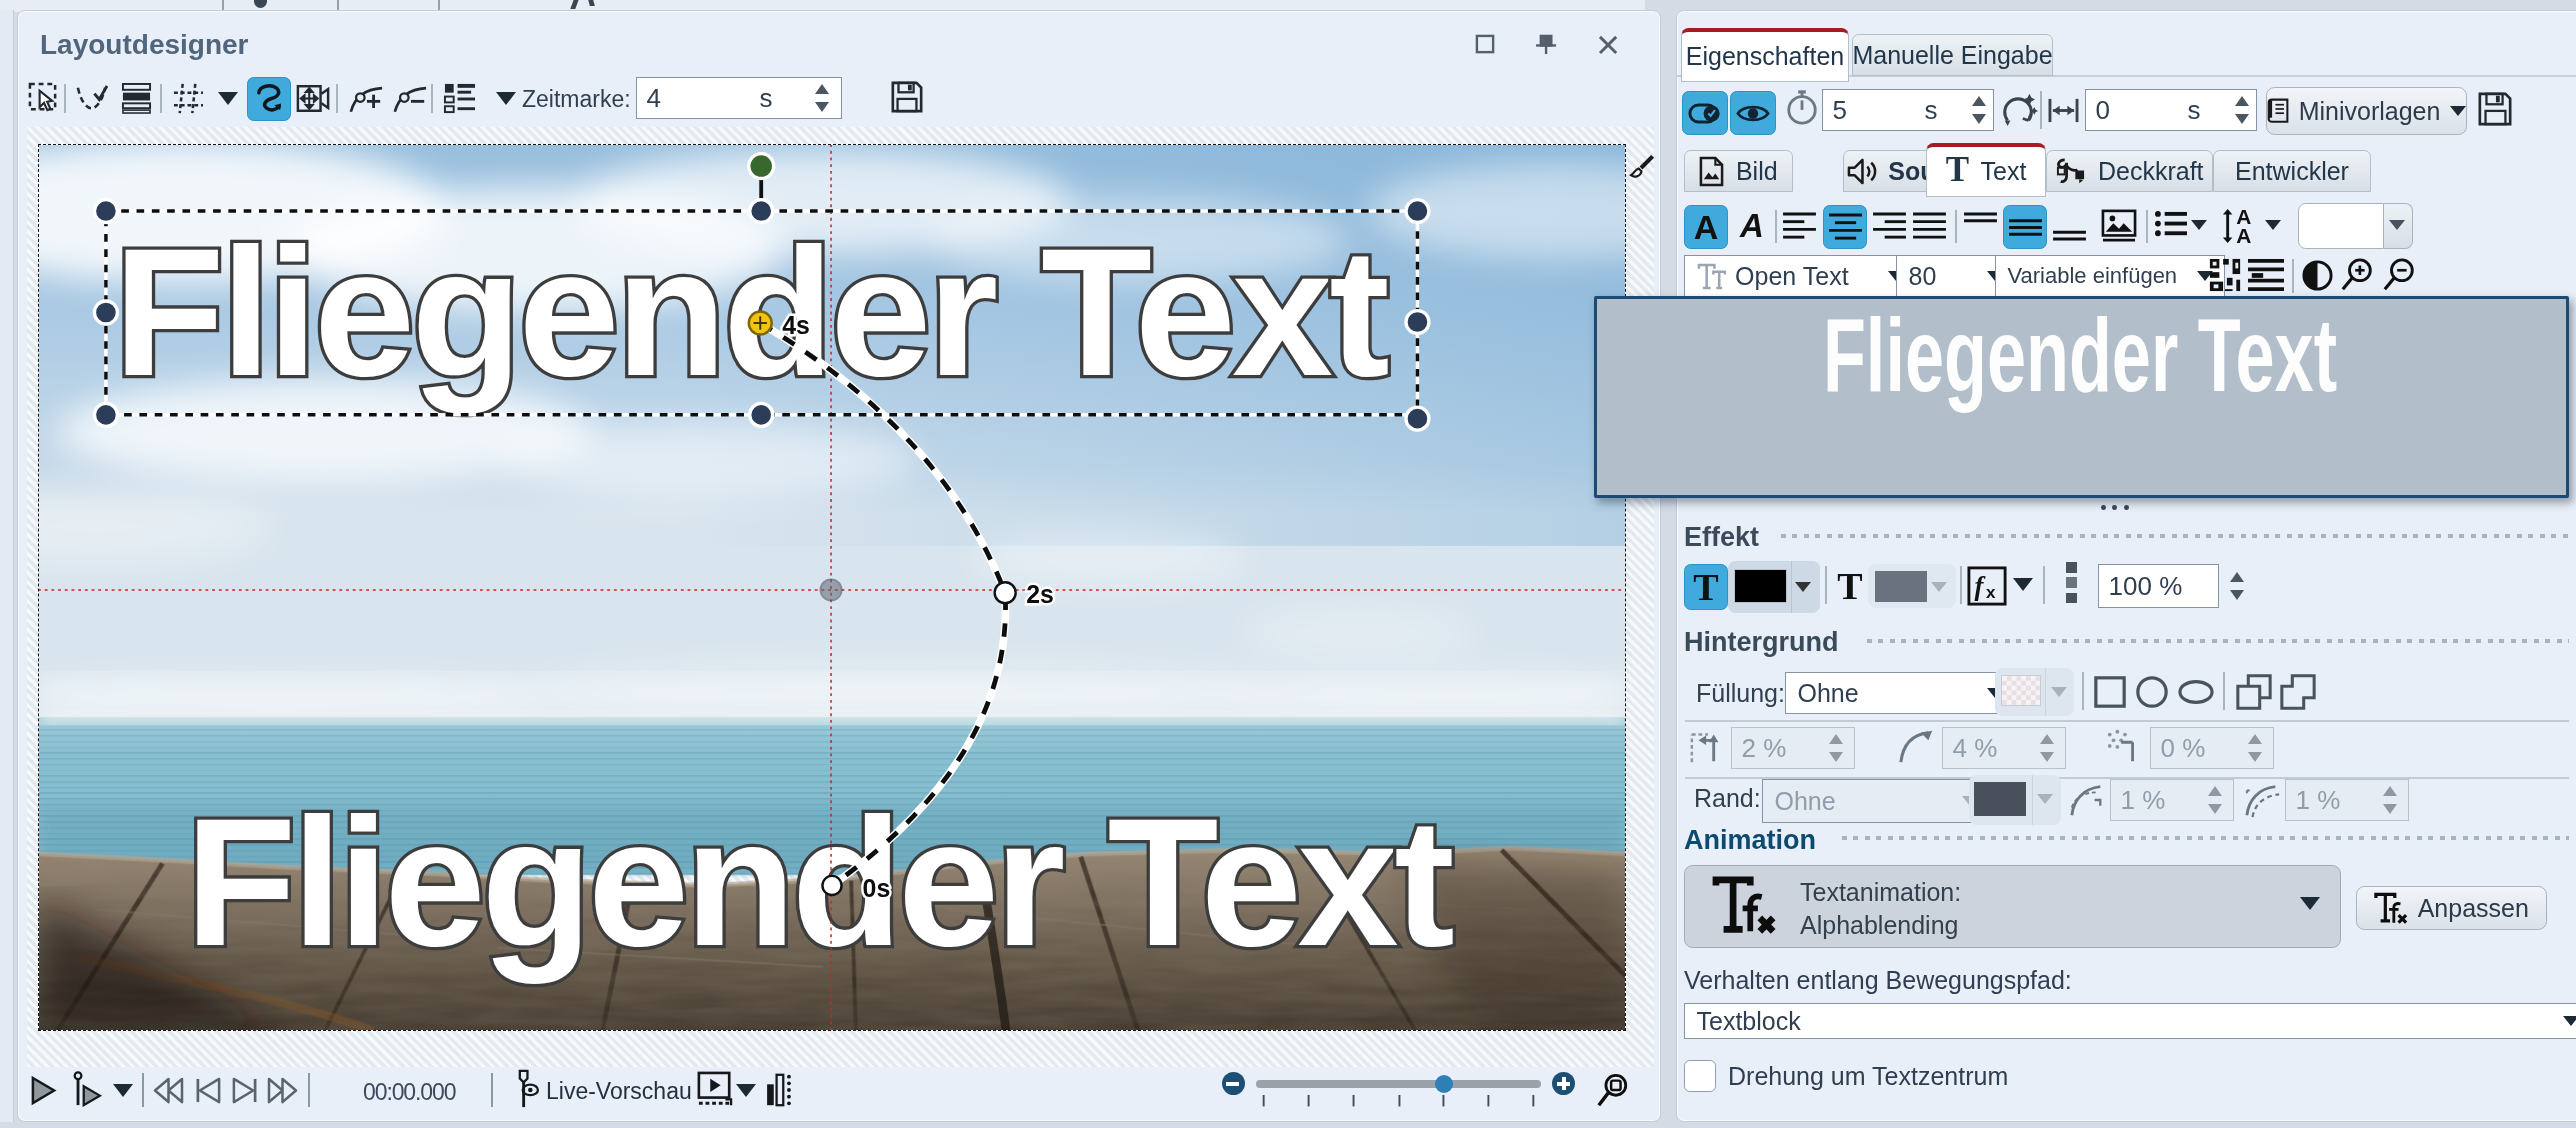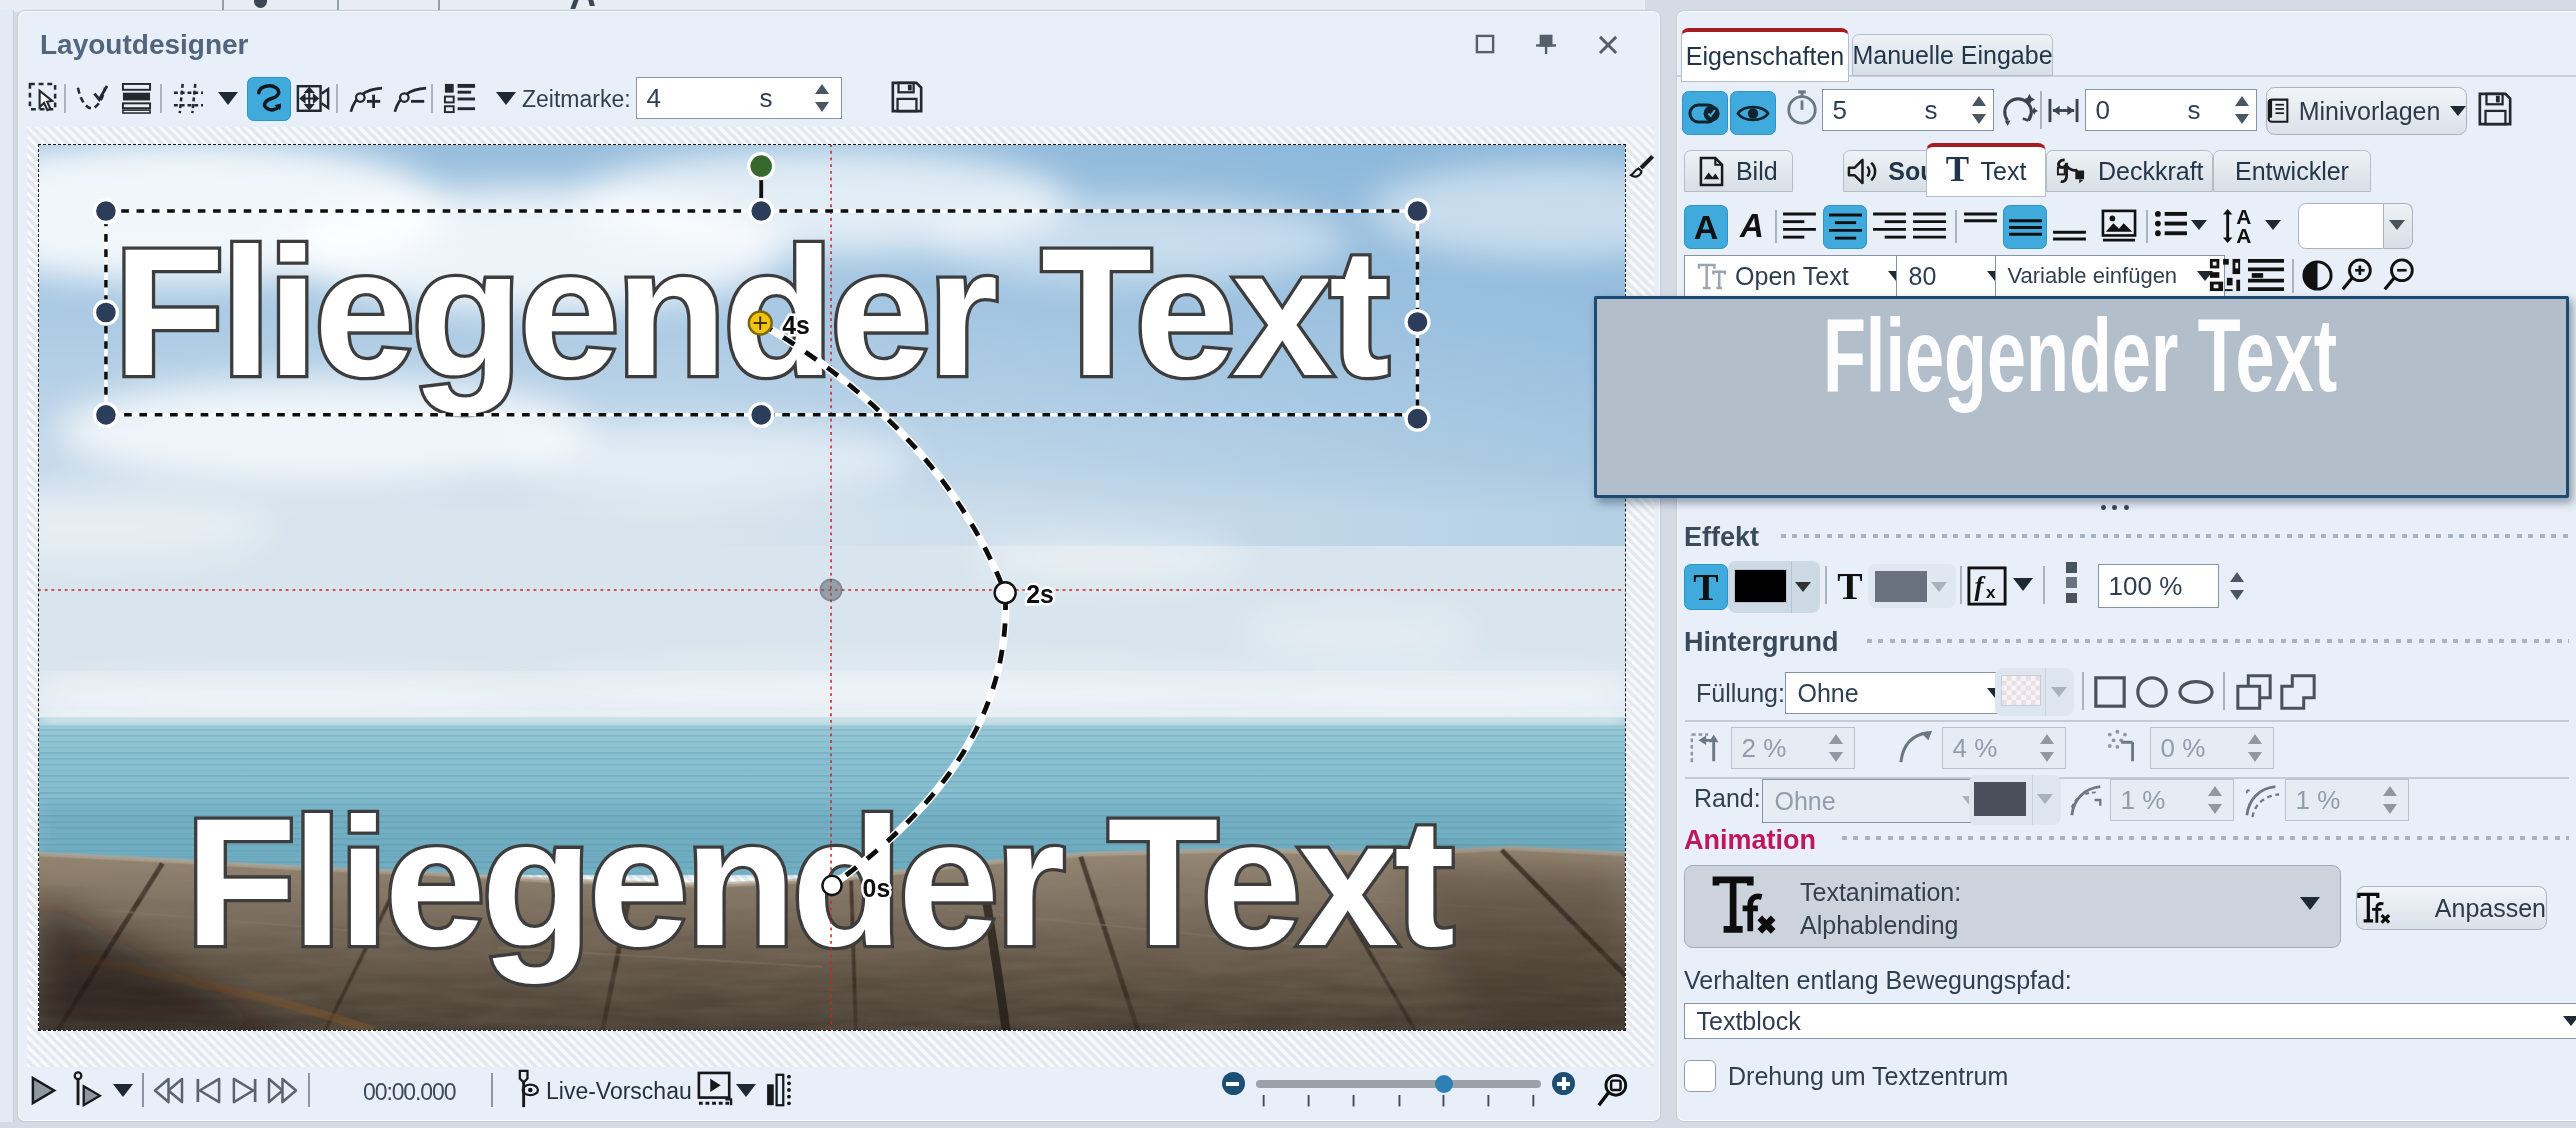--- a/index.html
+++ b/index.html
@@ -11,21 +11,21 @@
   .lbl{color:#31404f;font-size:25px;white-space:nowrap;}
   .inp{background:#fff;border:1px solid #8494a4;display:flex;align-items:center;color:#2f3e50;font-size:26px;padding:0 9.6px;}
   .sv{margin-left:auto;}
   .dis{background:#e6ecf3;border:1px solid #b7c2cd;color:#909dab;}
   .spinner{position:absolute;display:flex;flex-direction:column;justify-content:center;gap:7.7px;align-items:center;}
   .spinner .u{width:0;height:0;border-left:7.7px solid transparent;border-right:7.7px solid transparent;border-bottom:10.5px solid #4a5662;}
   .spinner .d{width:0;height:0;border-left:7.7px solid transparent;border-right:7.7px solid transparent;border-top:10.5px solid #4a5662;}
   .vsep{position:absolute;width:1.9px;background:#aab4bf;}
   .dotline{position:absolute;height:3.8px;background:repeating-linear-gradient(90deg,#a8b3bf 0 4.8px,transparent 4.8px 11.5px);}
   .bluebtn{position:absolute;background:#41aadc;border:1px solid #2d94c8;border-radius:6.7px;display:flex;align-items:center;justify-content:center;}
-  .graybtn{position:absolute;background:linear-gradient(#f2f5f9,#dae1e9);border:1.9px solid #a8b3be;border-radius:8.6px;display:flex;align-items:center;justify-content:space-between;color:#2c3a49;font-size:25px;white-space:nowrap;}
+  .graybtn{position:absolute;background:linear-gradient(#f2f5f9,#dae1e9);border:1.9px solid #a8b3be;border-radius:8.6px;display:flex;align-items:center;justify-content:center;color:#2c3a49;font-size:25px;white-space:nowrap;}
   .tab{position:absolute;background:linear-gradient(#eef2f6,#d7dee6);border:1px solid #b4bec9;border-radius:6.7px 6.7px 0 0;display:flex;align-items:center;justify-content:center;color:#22364a;font-size:25px;gap:11.5px;white-space:nowrap;}
   .tabactive{background:#fff;border-top:4.8px solid #a61c20;border-radius:7.7px 7.7px 0 0;z-index:3;}
   .combo{position:absolute;background:#fff;border:1px solid #8494a4;display:flex;align-items:center;color:#2f3e50;font-size:25px;padding:0 11.5px;white-space:nowrap;overflow:hidden;}
   .arr{width:0;height:0;border-left:10.5px solid transparent;border-right:10.5px solid transparent;border-top:13.4px solid #1d2a36;}
   .arrsm{width:0;height:0;border-left:8.6px solid transparent;border-right:8.6px solid transparent;border-top:10.5px solid #1d2a36;}
   svg{display:block;}
 </style>
 </head>
 <body>
 <div id="root">
@@ -802,21 +802,21 @@
       <path d="M4 10 h5 M4 10 v5" fill="none" stroke="#6b7784" stroke-width="2" stroke-dasharray="3 2"></path>
     </svg>
     <div class="abs inp dis" style="left:2285px;top:779px;width:124px;height:42px;">
         <span>1&nbsp;%</span>
       </div>
     <div class="spinner" style="left:2375px;top:779px;width:29px;height:42px;opacity:0.55;">
         <div class="u"></div>
         <div class="d"></div>
       </div>
 
-    <div class="abs lbl" style="left:1684px;top:825px;font-size:27px;color:#be185d;font-weight:bold;">Animation</div>
+    <div class="abs lbl" style="left:1684px;top:825px;font-size:27px;color:#0c4a6e;font-weight:bold;">Animation</div>
     <div class="dotline" style="left:1842px;top:836px;width:727px;"></div>
     <div class="abs" style="left:1684px;top:865px;width:657px;height:83px;background:#ccd3dd;border:1.9px solid #9fabb9;border-radius:8.6px;"></div>
     <svg class="abs" style="left:1712px;top:876px;" width="67" height="61" viewBox="0 0 70 64">
       <path d="M4 10 V4 H40 V10 M22 4 V56 M12 56 H32" fill="none" stroke="#0d0d0d" stroke-width="7"></path>
       <path d="M52 22 C44 20 40 24 40 30 V58 M32 34 H48" fill="none" stroke="#0d0d0d" stroke-width="6"></path>
       <path d="M50 44 L64 58 M64 44 L50 58" stroke="#0d0d0d" stroke-width="7"></path>
     </svg>
     <div class="abs lbl" style="left:1800px;top:878px;color:#333f4c;">Textanimation:</div>
     <div class="abs lbl" style="left:1800px;top:911px;color:#333f4c;">Alphablending</div>
     <div class="abs arr" style="left:2300px;top:897px;"></div>

